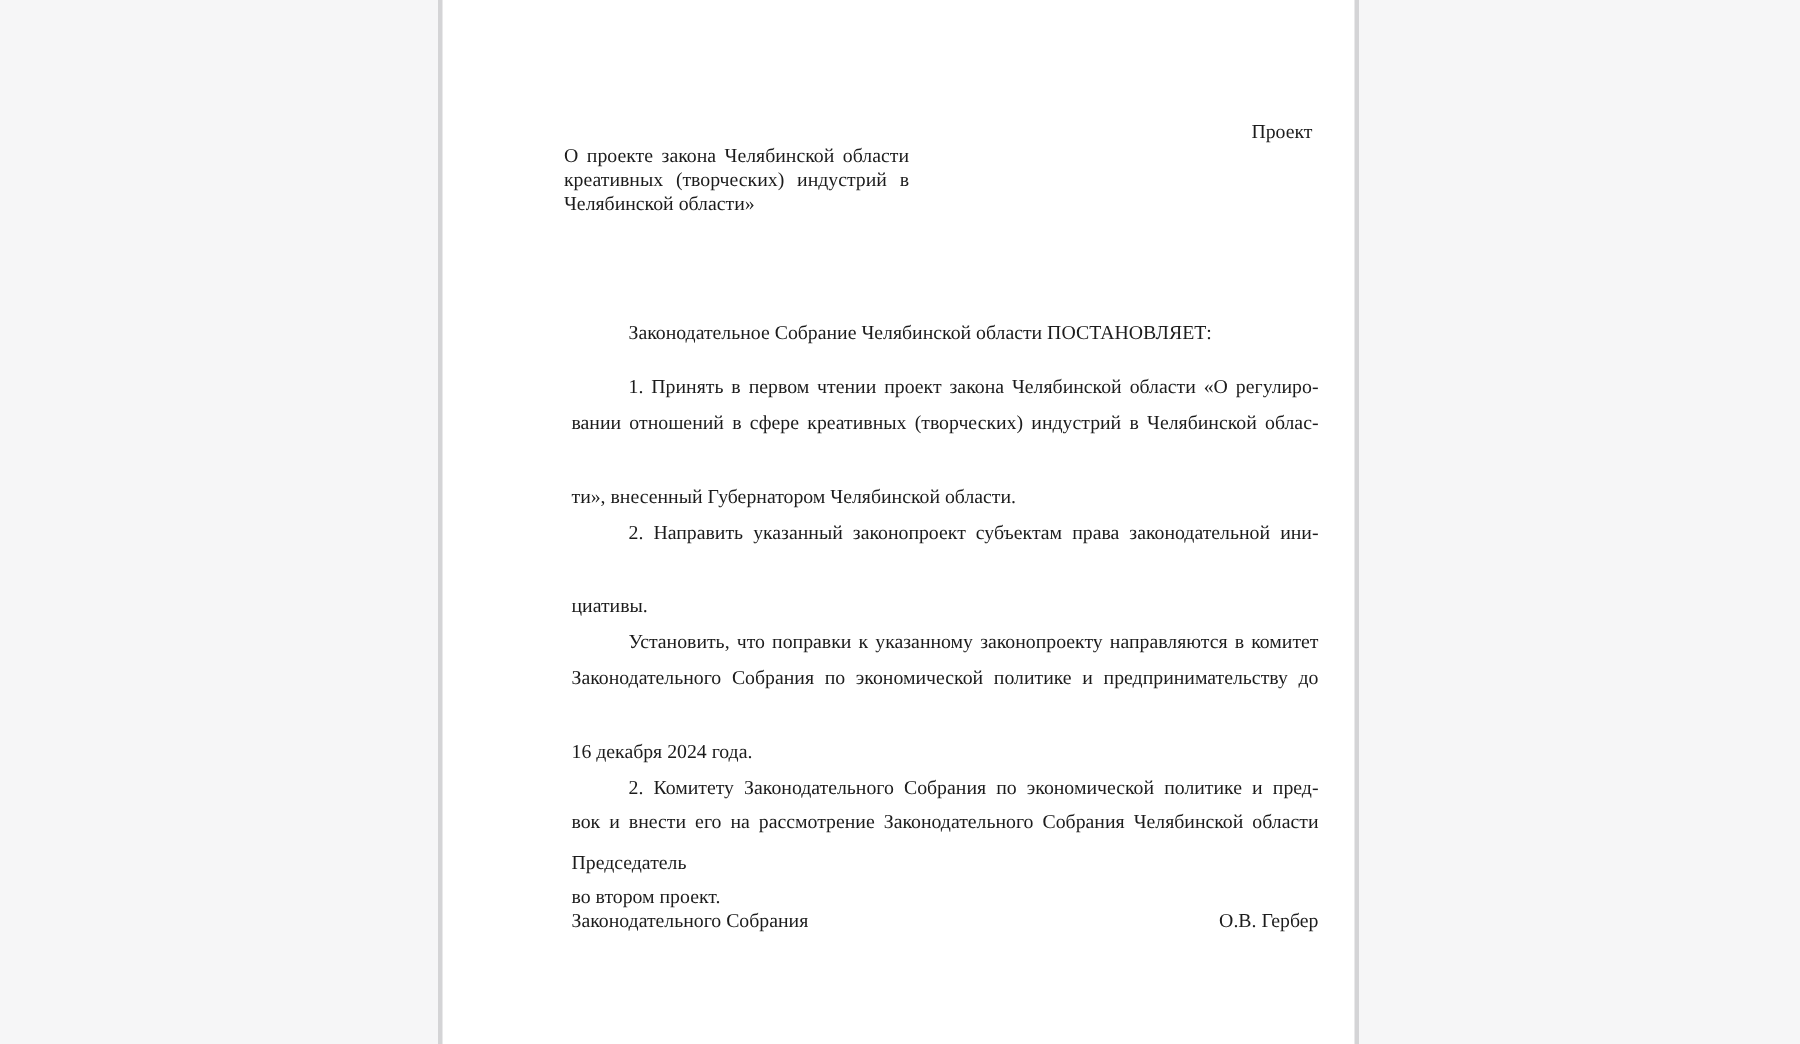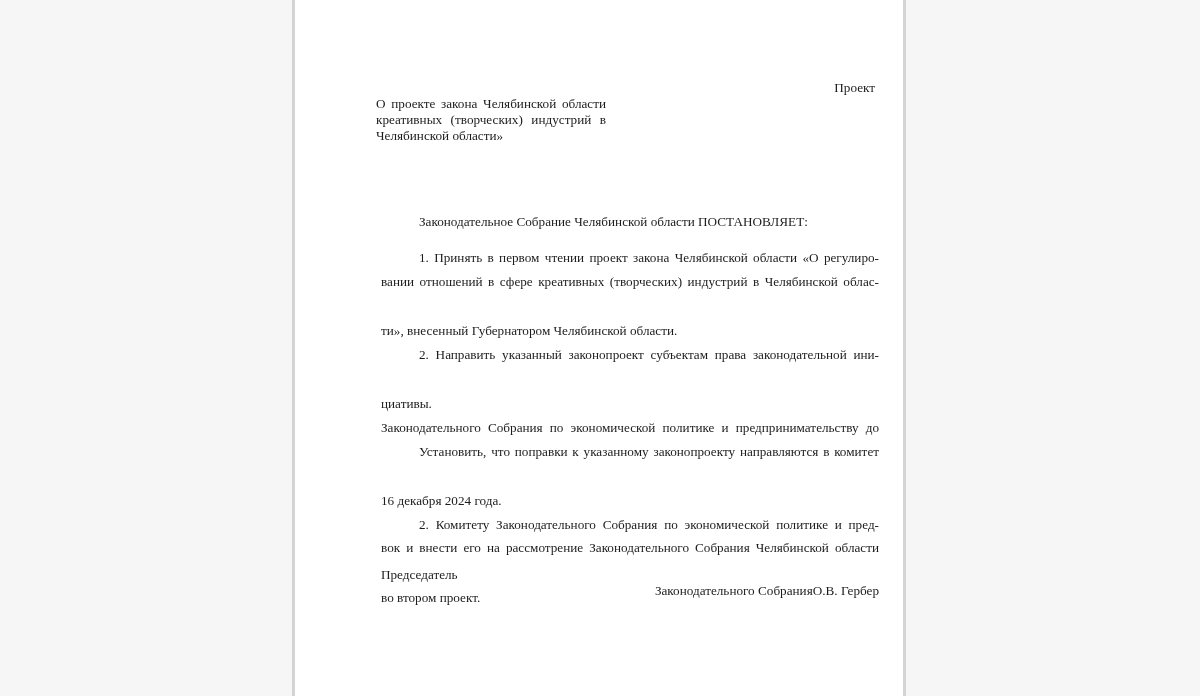--- a/index.html
+++ b/index.html
@@ -83,21 +83,22 @@
     .sign {
       position: absolute;
       left: 86px;
       top: 569px;
       width: 498px;
       line-height: 16px;
       font-size: 13.2px;
     }
     .sign .row {
       display: flex;
-      justify-content: flex-end;
+      justify-content: space-between;
+      margin-top: 23px;
     }
   </style>
 </head>
 <body>
 
 <div class="page">
   <div class="doc">
 
     <div class="stamp">Проект</div>
 
@@ -113,22 +114,22 @@
       <div class="para">
         <span class="line indent">1. Принять в первом чтении проект закона Челябинской области «О регулиро-</span>
         <span class="line">вании отношений в сфере креативных (творческих) индустрий в Челябинской облас-</span>
         <span class="line last">ти», внесенный Губернатором Челябинской области.</span>
       </div>
       <div class="para">
         <span class="line indent">2. Направить указанный законопроект субъектам права законодательной ини-</span>
         <span class="line last">циативы.</span>
       </div>
       <div class="para">
+        <span class="line indent">Установить, что поправки к указанному законопроекту направляются в комитет</span>
         <span class="line">Законодательного Собрания по экономической политике и предпринимательству до</span>
-        <span class="line indent">Установить, что поправки к указанному законопроекту направляются в комитет</span>
         <span class="line last">16 декабря 2024 года.</span>
       </div>
       <div class="para">
         <span class="line indent">2. Комитету Законодательного Собрания по экономической политике и пред-</span>
         <span class="line">вок и внести его на рассмотрение Законодательного Собрания Челябинской области</span>
         <span class="line last">во втором проект.</span>
       </div>
     </div>
 
     <div class="sign">

